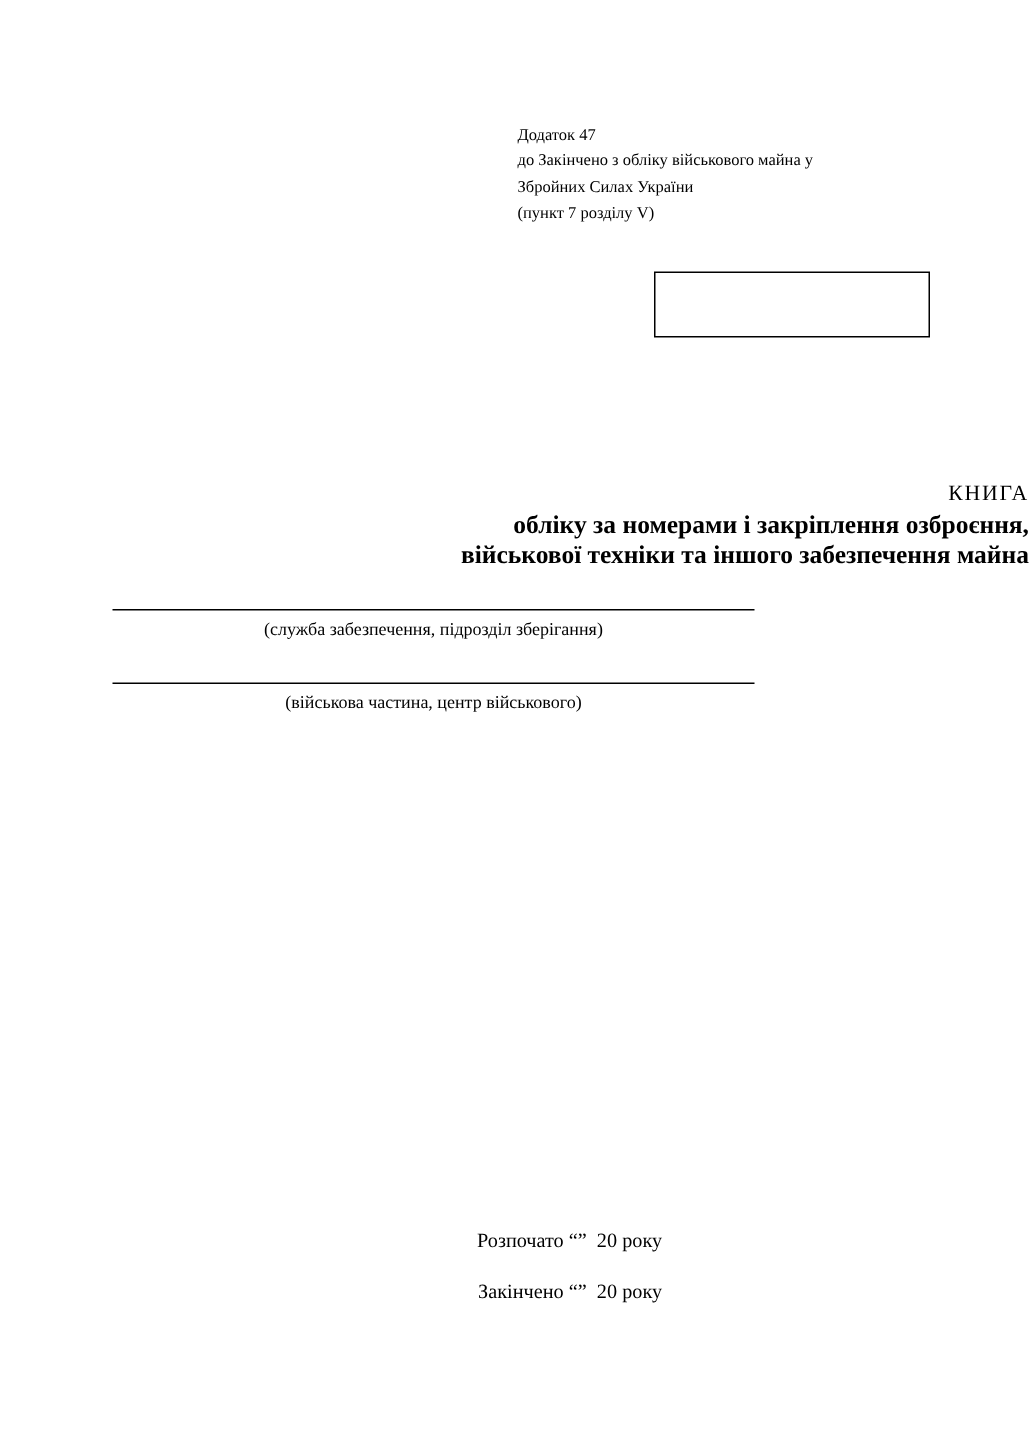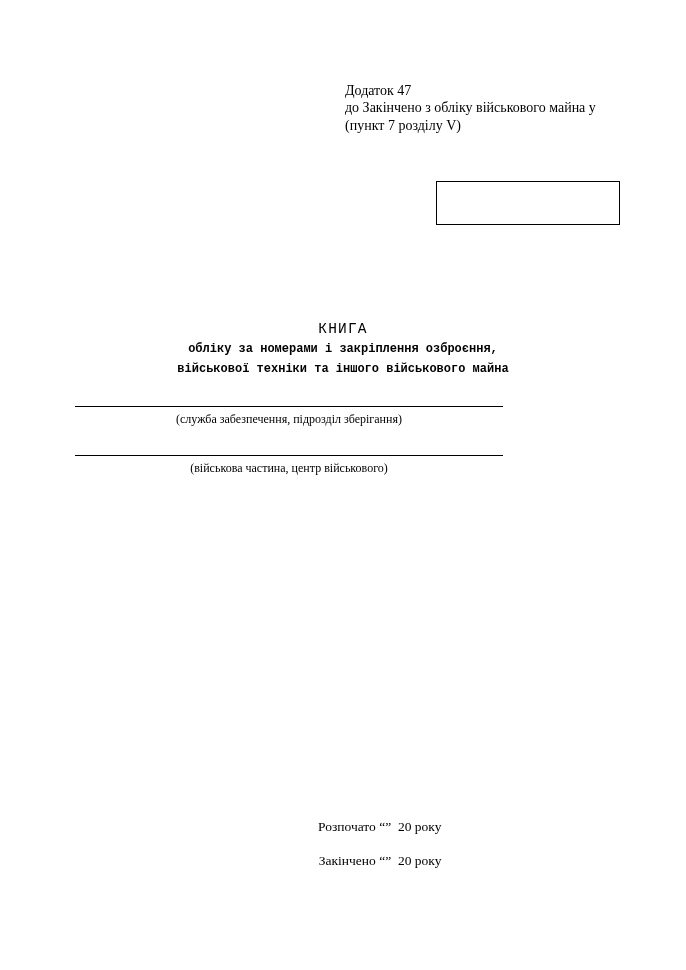--- a/index.html
+++ b/index.html
@@ -19,21 +19,21 @@
     position: relative;
     width: 686px;
     height: 970px;
   }
 
   
   .annex-block {
     position: absolute;
     left: 345px;
     top: 82px;
-    font-size: 14px;
+    font-size: 11px;
     line-height: 17.4px;
     white-space: nowrap;
   }
   .annex-block div {
     margin: 0;
     padding: 0;
   }
 
   
   .stamp-box {
@@ -46,30 +46,29 @@
     box-sizing: border-box;
     background: #ffffff;
   }
 
   
   .title-block {
     position: absolute;
     left: 0;
     top: 320px;
     width: 686px;
-    text-align: center;
-    font-family: Liberation Mono, monospace;
+    text-align: right;
   }
   .title-main {
     font-size: 14.5px;
     letter-spacing: 1.2px;
     line-height: 19px;
   }
   .title-sub {
-    font-size: 12px;
+    font-size: 17px;
     font-weight: bold;
     line-height: 17.5px;
     margin-top: 2px;
   }
 
   
   .rule-block {
     position: absolute;
     width: 578px;
     text-align: center;
@@ -128,29 +127,30 @@
   }
 </style>
 </head>
 <body>
 
 <div class="page">
 
   <div class="annex-block">
     <div>Додаток 47</div>
     <div>до Закінчено з обліку військового майна у</div>
+    <div>Зброй­них Силах України</div>
     <div>(пункт 7 розділу V)</div>
   </div>
 
   <div class="stamp-box"></div>
 
   <div class="title-block">
     <div class="title-main">КНИГА</div>
     <div class="title-sub">обліку за номерами і закріплення озброєння,</div>
-    <div class="title-sub">військової техніки та іншого військового майна</div>
+    <div class="title-sub">військової техніки та іншого забезпечення майна</div>
   </div>
 
   <div class="rule-block first">
     <div class="rule-line"></div>
     <div class="rule-caption">(служба забезпечення, підрозділ зберігання)</div>
   </div>
 
   <div class="rule-block second">
     <div class="rule-line"></div>
     <div class="rule-caption">(військова частина, центр військового)</div>

